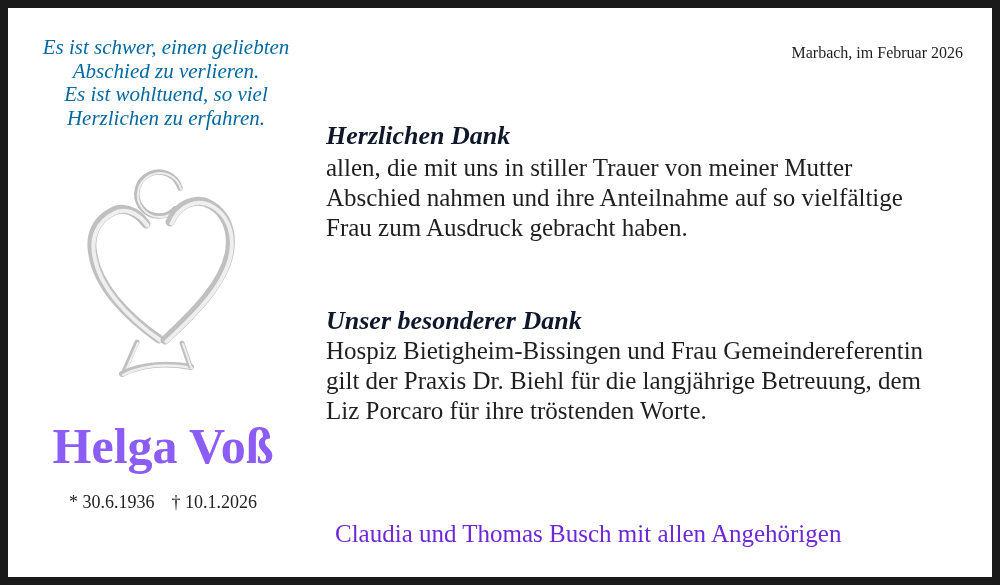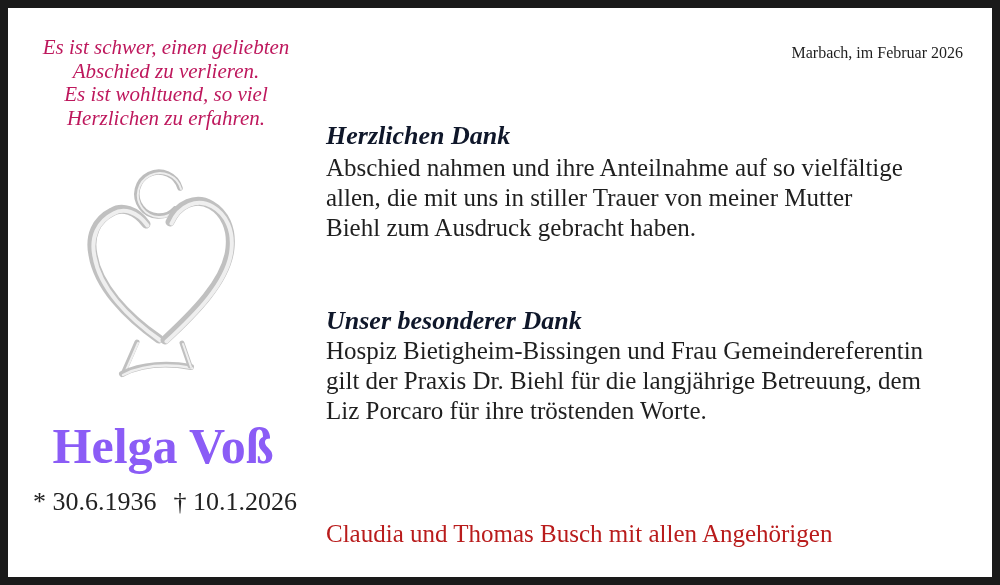--- a/index.html
+++ b/index.html
@@ -20,21 +20,21 @@
   }
   .verse {
     position: absolute;
     left: 25px;
     top: 28px;
     width: 266px;
     text-align: center;
     font-style: italic;
     font-size: 21px;
     line-height: 23.5px;
-    color: #be185d;
+    color: #0369a1;
   }
   .dateline {
     position: absolute;
     top: 31px;
     right: 29px;
     font-size: 16px;
     line-height: 28px;
     white-space: nowrap;
   }
   .angel {
@@ -53,21 +53,21 @@
     line-height: 1.1;
     white-space: nowrap;
     color: #8b5cf6;
   }
   .life-dates {
     position: absolute;
     left: 25px;
     top: 480px;
     width: 260px;
     text-align: center;
-    font-size: 26px;
+    font-size: 18px;
     line-height: 28px;
     white-space: nowrap;
     color: #222222;
   }
   .life-dates .death {
     margin-left: 17px;
   }
   .right-col {
     position: absolute;
     left: 318px;
@@ -85,26 +85,26 @@
     line-height: 30px;
     white-space: nowrap;
     color: #1f1f1f;
   }
   .sec-1 { top: 113px; }
   .sec-1 .section-heading { margin-bottom: 2px; }
   .sec-2 { top: 298px; }
   .sec-2 .section-heading { margin-bottom: 0px; }
   .closing {
     position: absolute;
-    left: 318px;
+    left: 327px;
     top: 511px;
     font-size: 25px;
     line-height: 30px;
     white-space: nowrap;
-    color: #b91c1c;
+    color: #6d28d9;
   }
 </style>
 </head>
 <body>
 
 <div class="card">
 
   <div class="verse">
     <div>Es ist schwer, einen geliebten</div>
     <div>Abschied zu verlieren.</div>
@@ -138,23 +138,23 @@
   </svg>
 
   <div class="deceased-name">Helga Voß</div>
 
   <div class="life-dates">
     <span class="birth">* 30.6.1936</span><span class="death">† 10.1.2026</span>
   </div>
 
   <div class="right-col sec-1">
     <div class="section-heading">Herzlichen Dank</div>
+    <div class="body-line">allen, die mit uns in stiller Trauer von meiner Mutter</div>
     <div class="body-line">Abschied nahmen und ihre Anteilnahme auf so vielfältige</div>
-    <div class="body-line">allen, die mit uns in stiller Trauer von meiner Mutter</div>
-    <div class="body-line">Biehl zum Ausdruck gebracht haben.</div>
+    <div class="body-line">Frau zum Ausdruck gebracht haben.</div>
   </div>
 
   <div class="right-col sec-2">
     <div class="section-heading">Unser besonderer Dank</div>
     <div class="body-line">Hospiz Bietigheim-Bissingen und Frau Gemeindereferentin</div>
     <div class="body-line">gilt der Praxis Dr. Biehl für die langjährige Betreuung, dem</div>
     <div class="body-line">Liz Porcaro für ihre tröstenden Worte.</div>
   </div>
 
   <div class="closing">Claudia und Thomas Busch mit allen Angehörigen</div>

